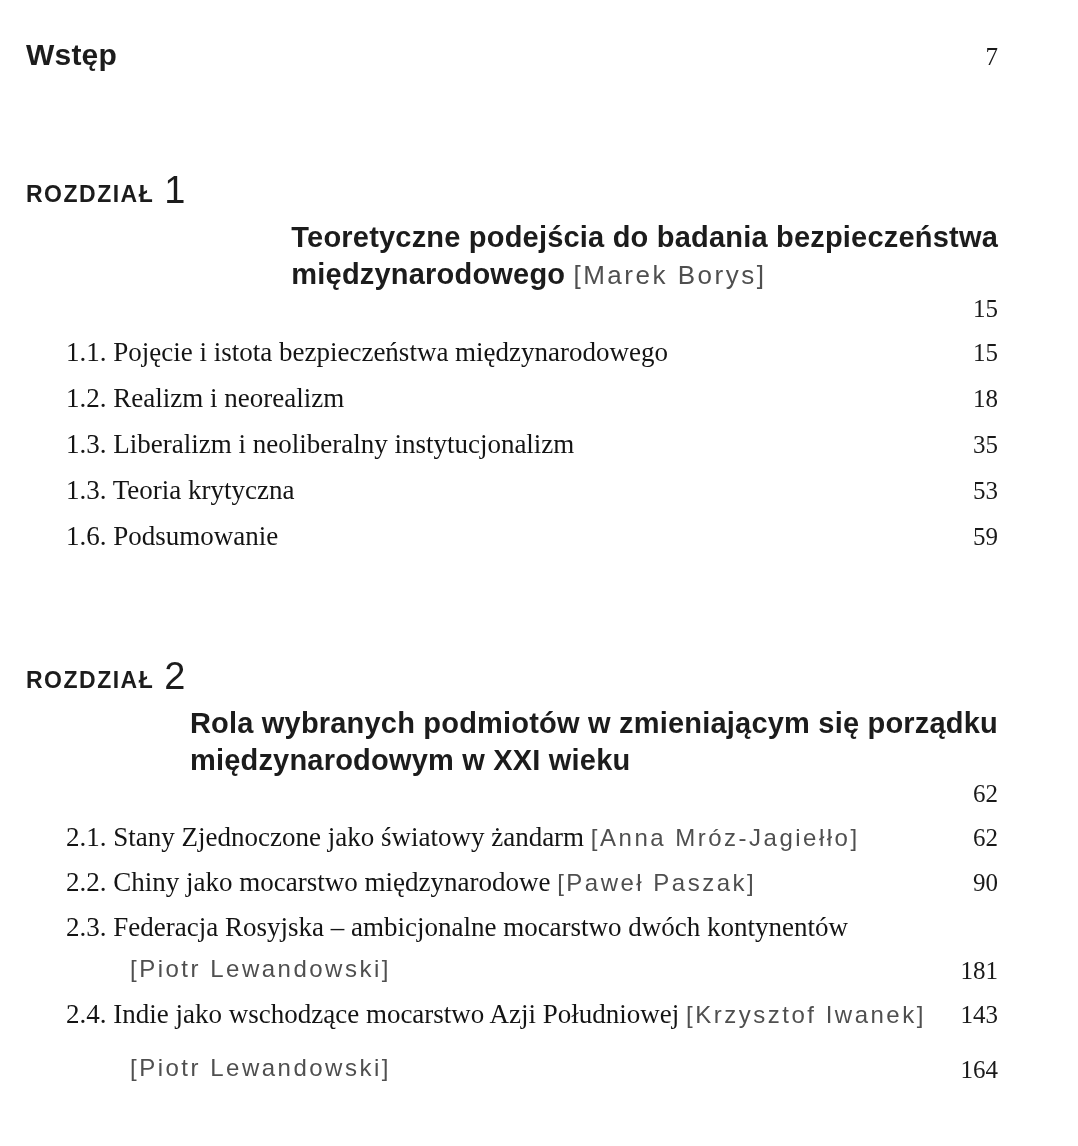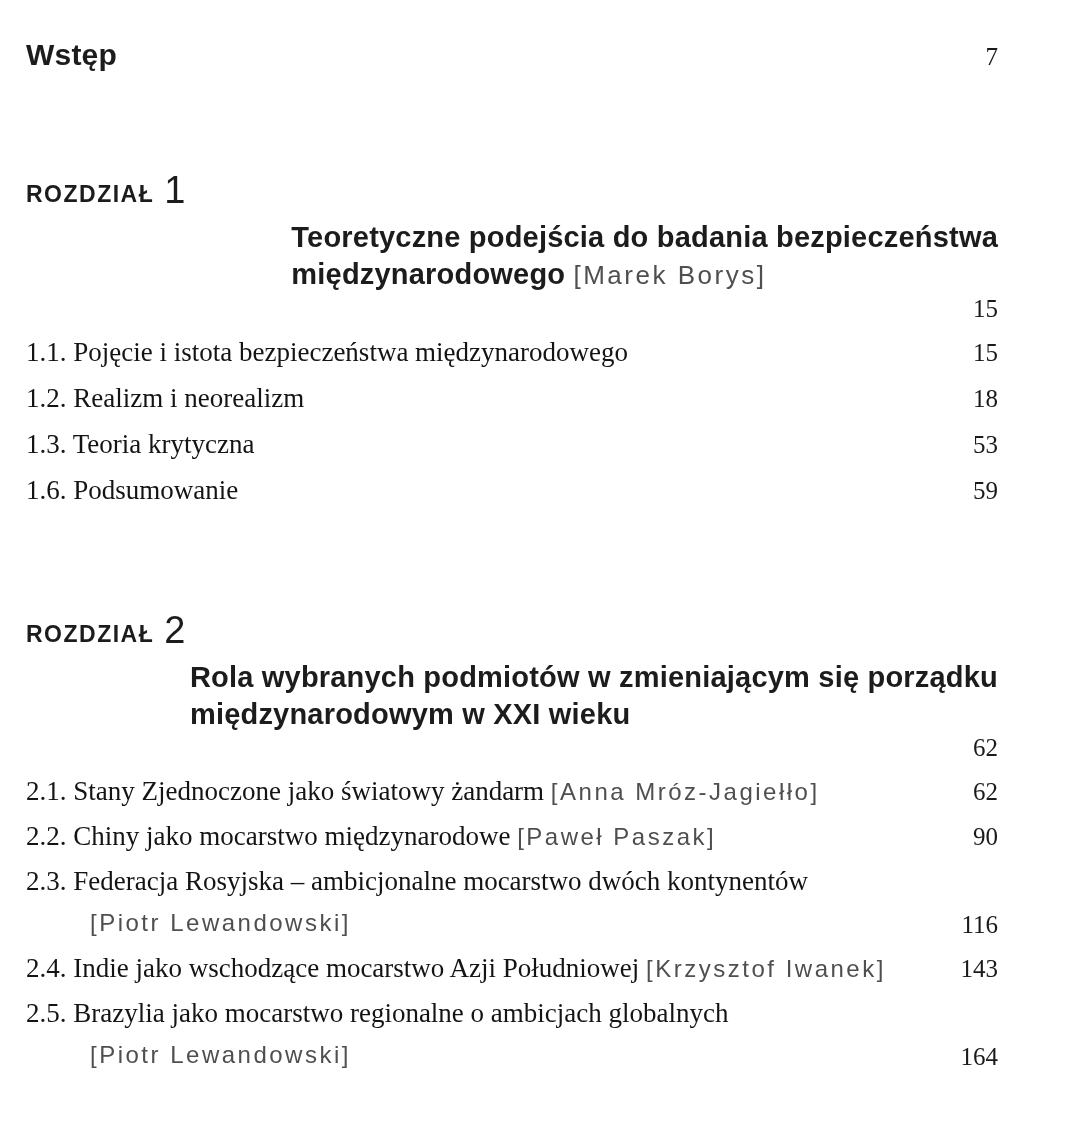--- a/index.html
+++ b/index.html
@@ -88,20 +88,21 @@
     color: #4f4f4f;
     white-space: nowrap;
   }
   .chapter-title .author {
     font-weight: 400;
   }
   
   .entries { margin-top: 12px; }
   .entry {
     margin-bottom: 13px;
+    margin-left: 40px;
   }
   .entry-text {
     font-family: "Liberation Serif", serif;
     font-size: 27px;
     line-height: 33px;
     color: #141414;
   }
   .entry .author { font-size: 24px; }
   .entry.two-line .author-line {
     display: block;
@@ -140,20 +141,24 @@
   <div class="entries chapter1-entries">
     <div class="row entry">
       <span class="entry-text">1.1. Pojęcie i istota bezpieczeństwa międzynarodowego</span>
       <span class="pg">15</span>
     </div>
     <div class="row entry">
       <span class="entry-text">1.2. Realizm i neorealizm</span>
       <span class="pg">18</span>
     </div>
     <div class="row entry">
+      <span class="entry-text">1.3. Liberalizm i neoliberalny instytucjonalizm</span>
+      <span class="pg">35</span>
+    </div>
+    <div class="row entry">
       <span class="entry-text">1.3. Teoria krytyczna</span>
       <span class="pg">53</span>
     </div>
     <div class="row entry">
       <span class="entry-text">1.6. Podsumowanie</span>
       <span class="pg">59</span>
     </div>
   </div>
 
   <div class="chapter-kicker chapter2-kicker">
@@ -182,31 +187,30 @@
         <span>2.2. Chiny jako mocarstwo międzynarodowe</span>
         <span class="author">[Paweł Paszak]</span>
       </span>
       <span class="pg">90</span>
     </div>
     <div class="row bottom-align entry two-line">
       <span class="entry-text">
         <span>2.3. Federacja Rosyjska – ambicjonalne mocarstwo dwóch kontynentów</span>
         <span class="author author-line">[Piotr Lewandowski]</span>
       </span>
-      <span class="pg">116</span>
+      <span class="pg">181</span>
     </div>
     <div class="row entry">
       <span class="entry-text">
         <span>2.4. Indie jako wschodzące mocarstwo Azji Południowej</span>
         <span class="author">[Krzysztof Iwanek]</span>
       </span>
       <span class="pg">143</span>
     </div>
     <div class="row bottom-align entry two-line">
       <span class="entry-text">
-        <span>2.5. Brazylia jako mocarstwo regionalne o ambicjach globalnych</span>
         <span class="author author-line">[Piotr Lewandowski]</span>
       </span>
       <span class="pg">164</span>
     </div>
   </div>
 
 </div>
 
 </body></html>

